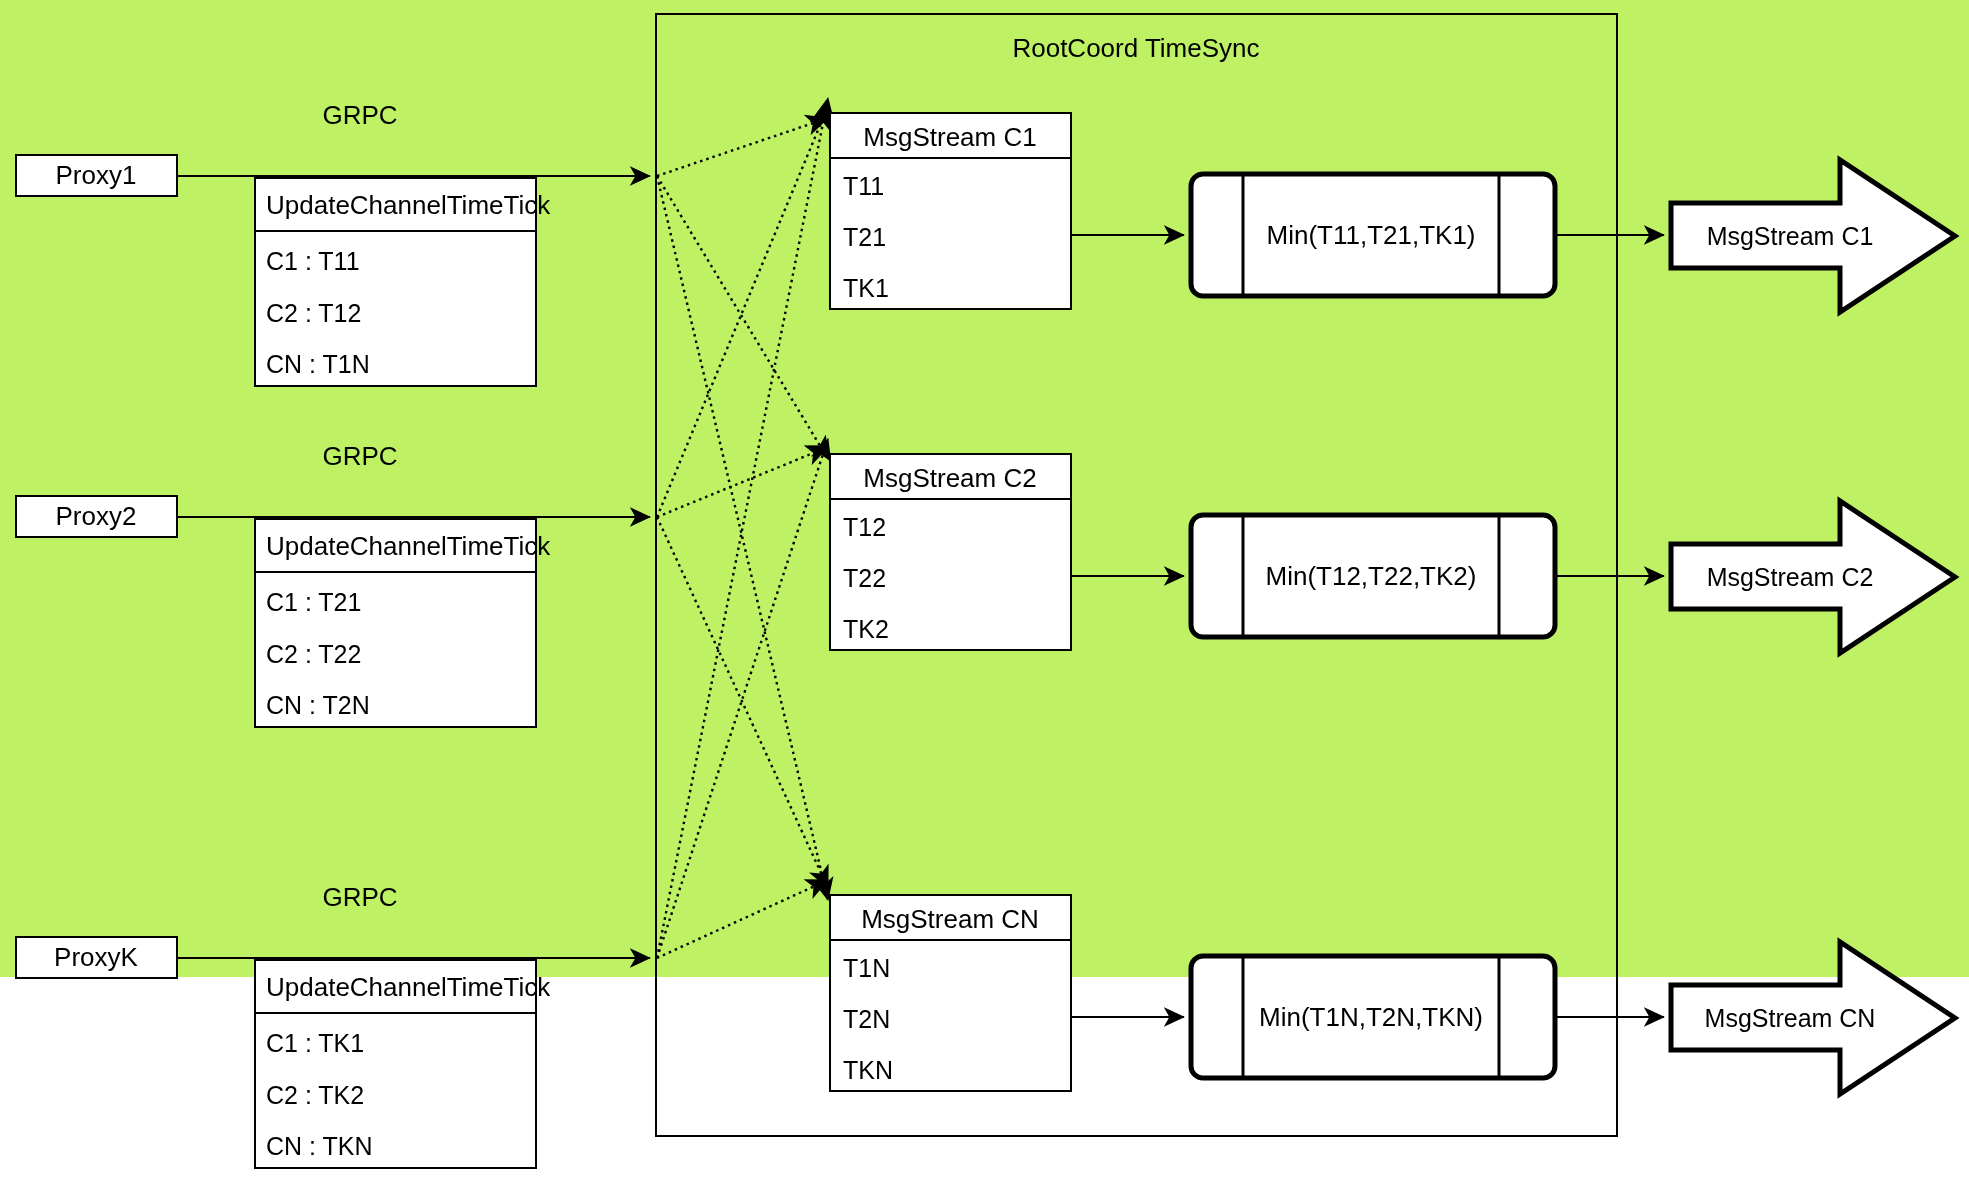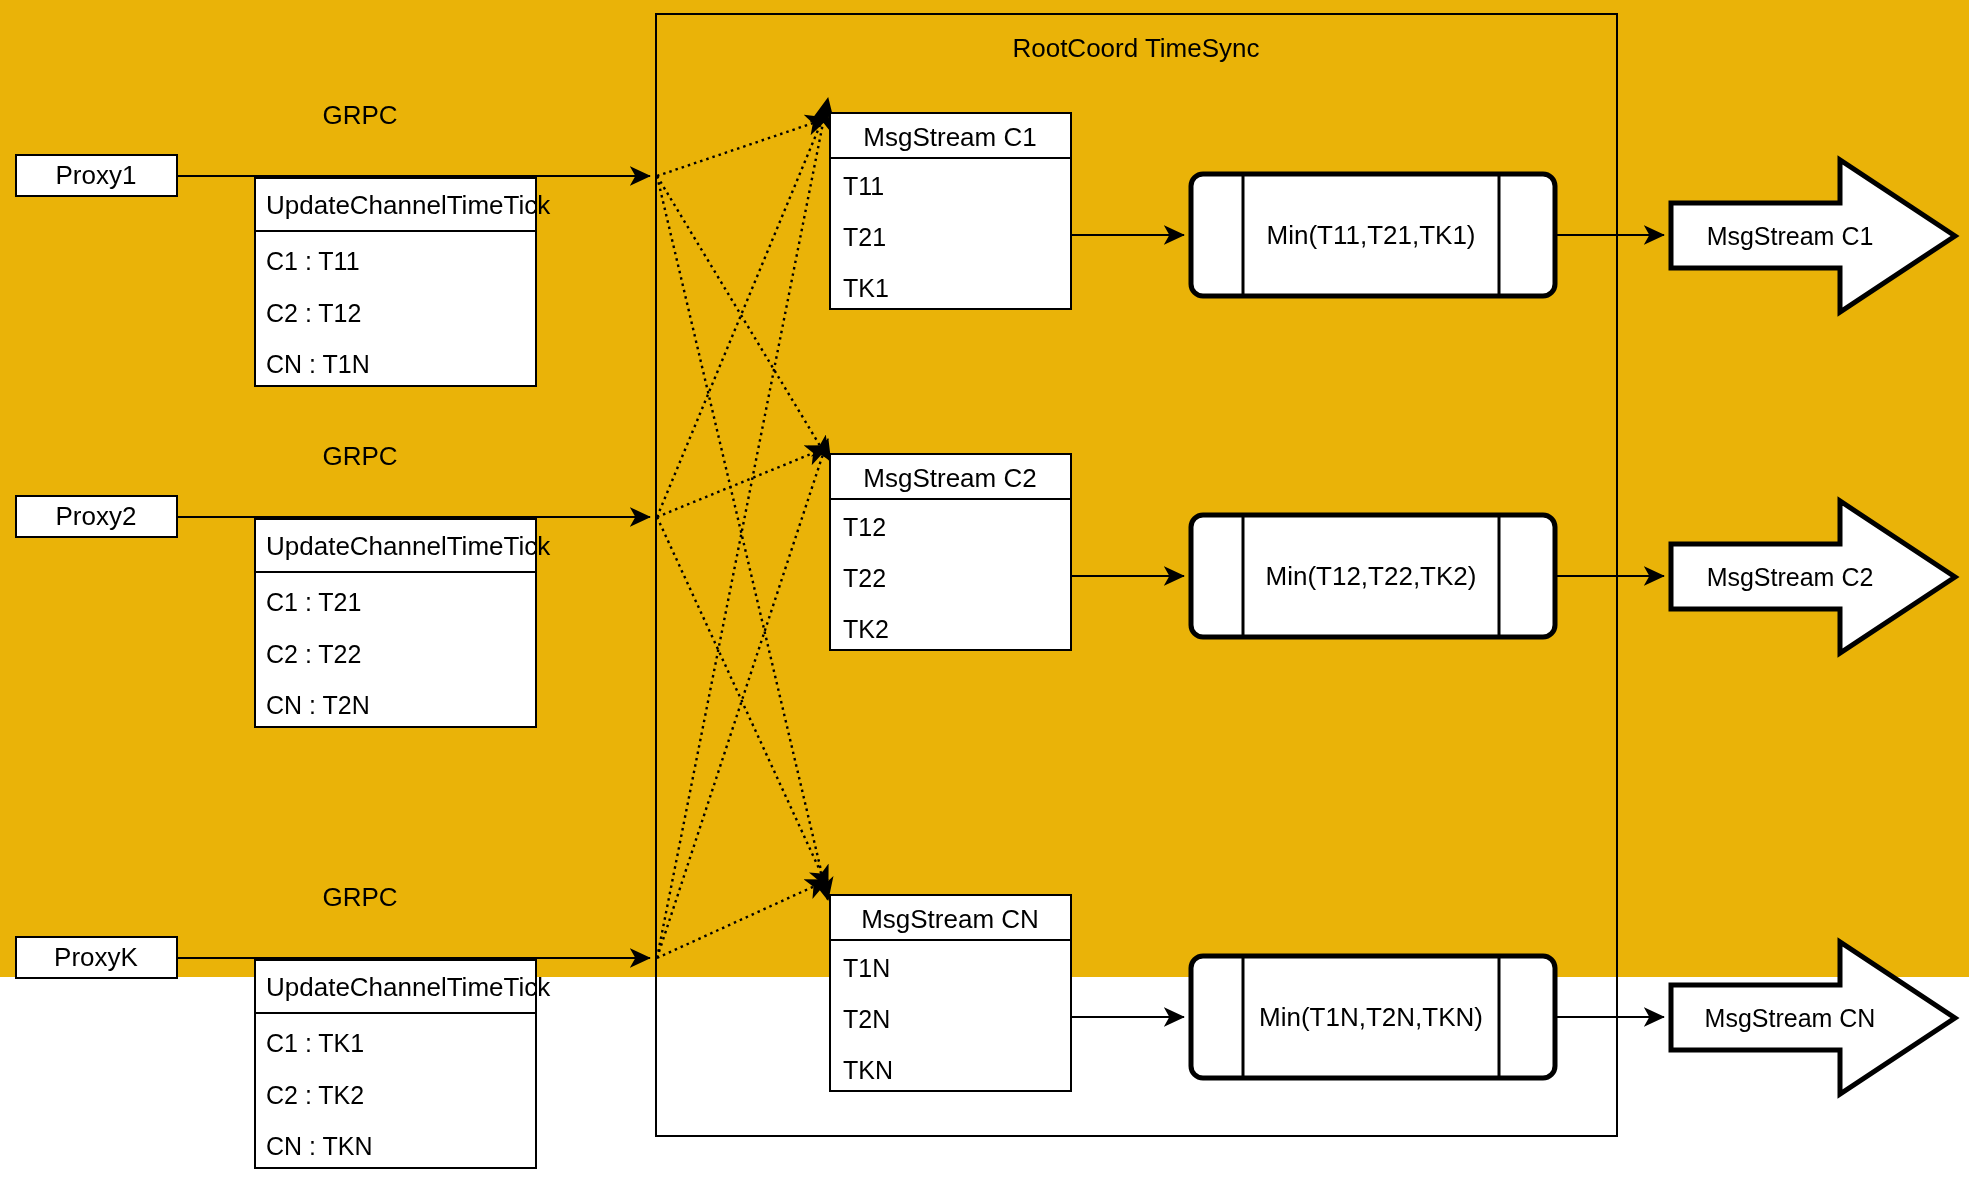--- a/index.html
+++ b/index.html
@@ -10,21 +10,21 @@
   body {
     width: 1969px;
     height: 1183px;
     font-family: "Liberation Sans", sans-serif;
     overflow: hidden;
   }
   #stage {
     position: relative;
     width: 1969px;
     height: 977px;
-    background: #eab308;
+    background: #bef264;
   }
   svg.diagram {
     position: absolute;
     top: 0;
     left: 0;
     width: 1969px;
     height: 1183px;
   }
   text {
     font-family: "Liberation Sans", sans-serif;

